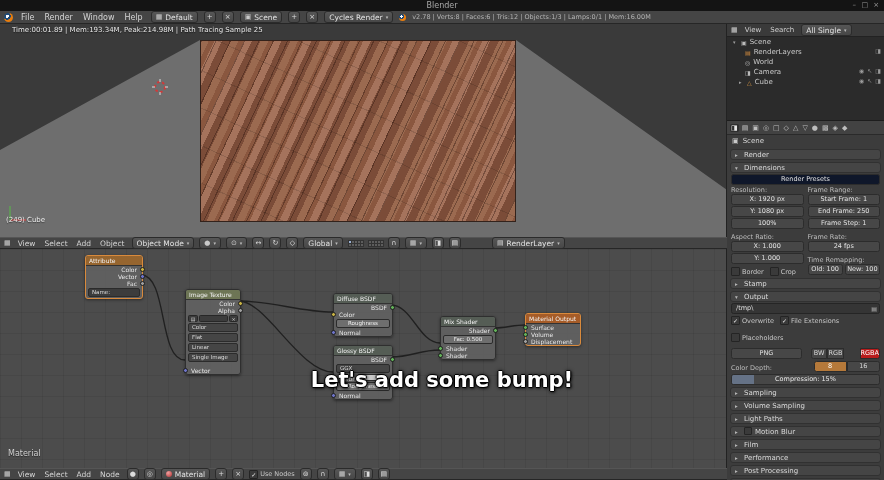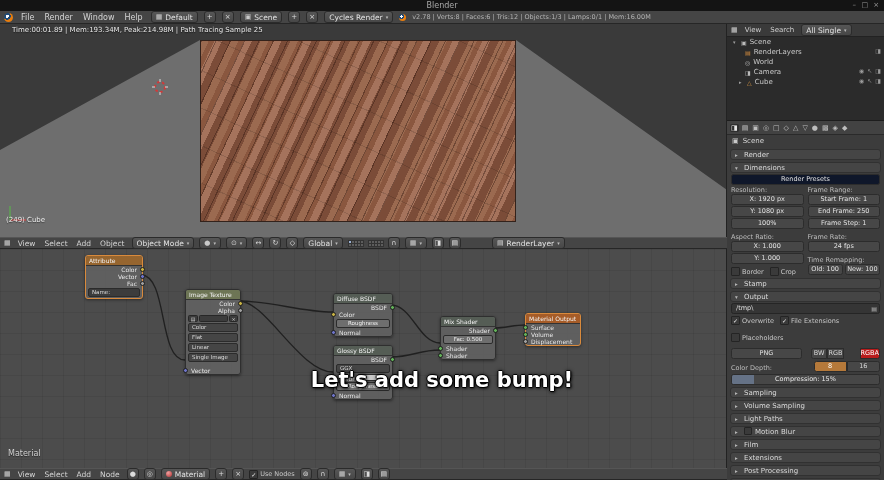--- a/index.html
+++ b/index.html
@@ -396,21 +396,21 @@
   <div class="ph">
     <span class="ar">▸</span>
     <span class="mb-box"></span><span>Motion Blur</span>
   </div>
   <div class="ph">
     <span class="ar">▸</span>
     <span>Film</span>
   </div>
   <div class="ph">
     <span class="ar">▸</span>
-    <span>Extensions</span>
+    <span>Performance</span>
   </div>
   <div class="ph">
     <span class="ar">▸</span>
     <span>Post Processing</span>
   </div>
   <div class="ph">
     <span class="ar">▸</span>
 
   </div>
 </div>

